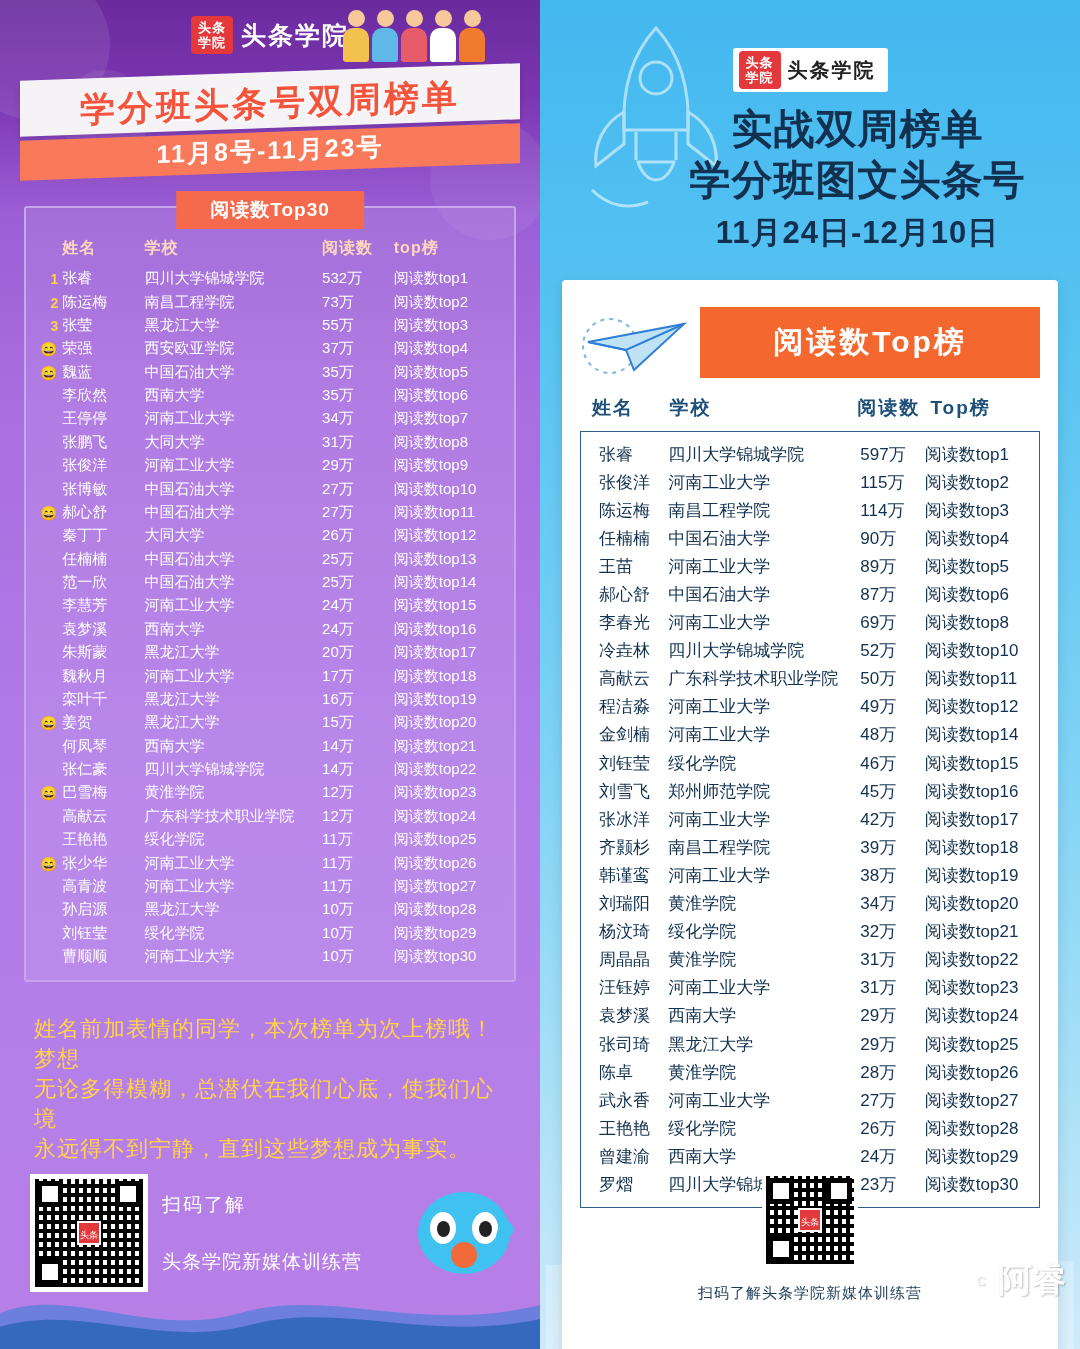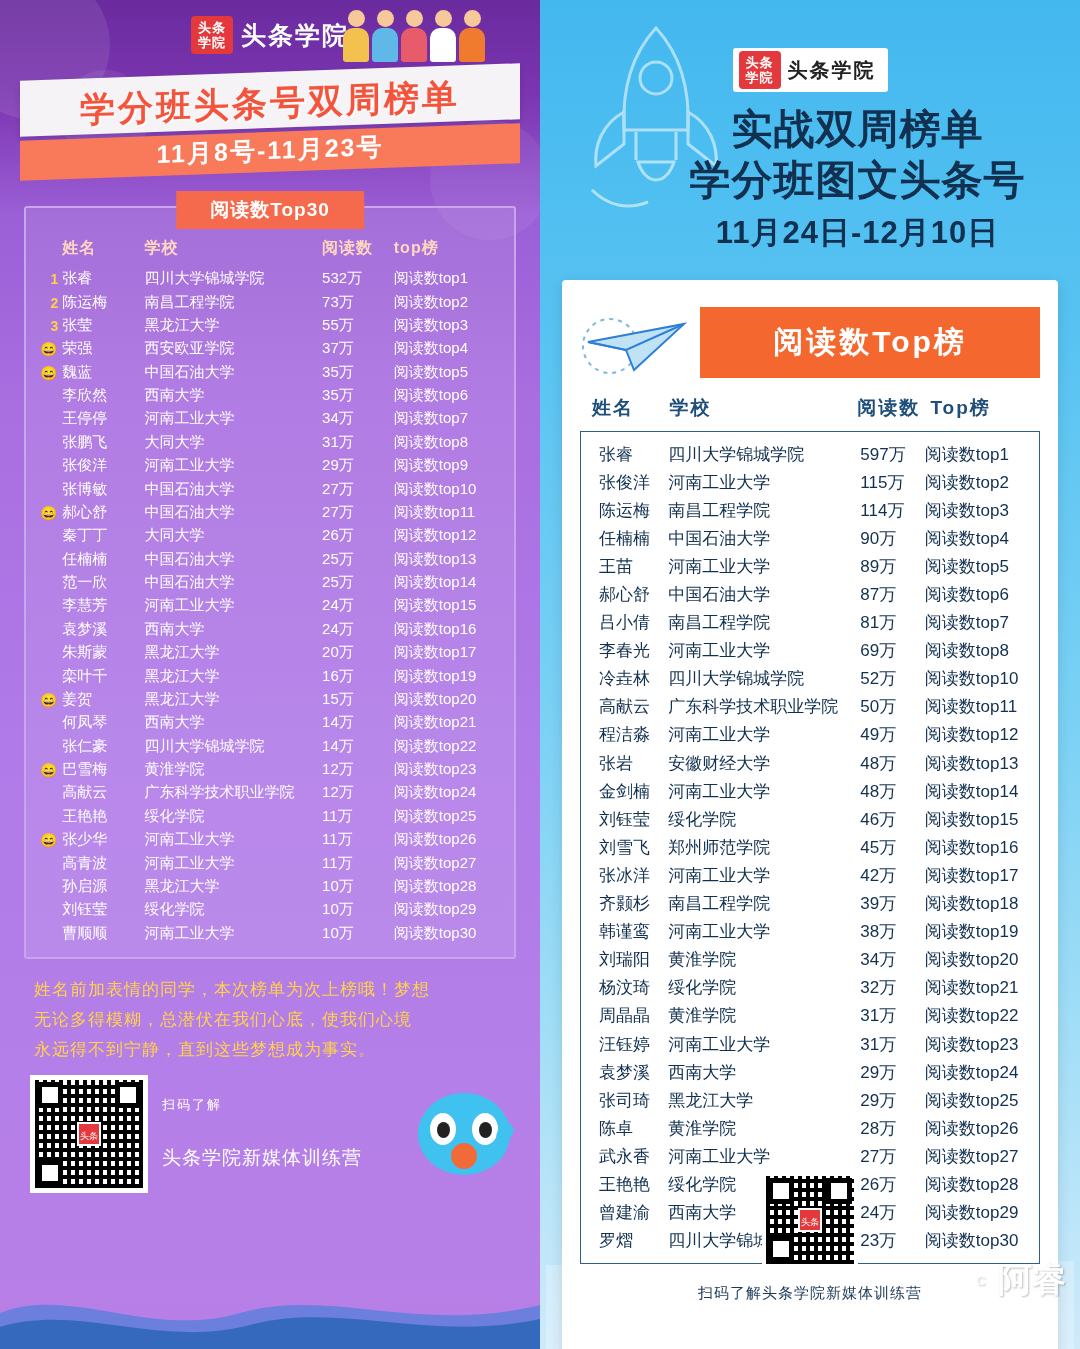--- a/index.html
+++ b/index.html
@@ -155,23 +155,23 @@
   }
   .lp-col-rank { width: 30px; text-align: right; padding-right: 4px !important; }
   .lp-col-name { width: 92px; text-align: left; }
   .lp-col-school { width: 185px; text-align: left; }
   .lp-col-reads { width: 80px; text-align: left; }
   .lp-col-top { width: 120px; text-align: left; color: #fff; }
   .rank-num { color: #ffd04a; font-weight: bold; font-size: 14px; }
   .rank-emoji { font-size: 14px; }
   .lp-note {
     position: relative;
-    margin: 16px 34px 0 34px;
+    margin: 32px 34px 0 34px;
     color: #ffd24a;
-    font-size: 17px;
+    font-size: 22px;
     line-height: 30px;
     letter-spacing: 1px;
     z-index: 3;
     font-family: "Liberation Serif", serif;
   }
   .lp-bottom {
     position: relative;
     margin-top: 10px;
     display: flex;
     align-items: center;
@@ -212,21 +212,21 @@
     font-size: 9px;
     line-height: 24px;
     text-align: center;
     border: 2px solid #fff;
   }
   .qr-caption {
     margin-left: 14px;
     color: #fff;
     font-family: "Liberation Serif", serif;
   }
-  .qr-caption .l1 { font-size: 13px; letter-spacing: 2px; margin-bottom: 2px; }
+  .qr-caption .l1 { font-size: 19px; letter-spacing: 2px; margin-bottom: 2px; }
   .qr-caption .l2 { font-size: 19px; letter-spacing: 1px; margin-top: 31px; }
   .emoji-face {
     margin-left: auto;
     width: 92px; height: 82px;
     background: #3fc2ef;
     border-radius: 50%;
     position: relative;
   }
   .ef-eye {
     position: absolute;
@@ -595,20 +595,27 @@
             </tr>
             <tr>
               <td class="lp-col-rank"><span class=""></span></td>
               <td class="lp-col-name">朱斯蒙</td>
               <td class="lp-col-school">黑龙江大学</td>
               <td class="lp-col-reads">20万</td>
               <td class="lp-col-top">阅读数top17</td>
             </tr>
             <tr>
               <td class="lp-col-rank"><span class=""></span></td>
+              <td class="lp-col-name">魏秋月</td>
+              <td class="lp-col-school">河南工业大学</td>
+              <td class="lp-col-reads">17万</td>
+              <td class="lp-col-top">阅读数top18</td>
+            </tr>
+            <tr>
+              <td class="lp-col-rank"><span class=""></span></td>
               <td class="lp-col-name">栾叶千</td>
               <td class="lp-col-school">黑龙江大学</td>
               <td class="lp-col-reads">16万</td>
               <td class="lp-col-top">阅读数top19</td>
             </tr>
             <tr>
               <td class="lp-col-rank"><span class="rank-emoji">😄</span></td>
               <td class="lp-col-name">姜贺</td>
               <td class="lp-col-school">黑龙江大学</td>
               <td class="lp-col-reads">15万</td>
@@ -807,26 +814,20 @@
                 <td class="rp-c-reads">89万</td>
                 <td class="rp-c-top">阅读数top5</td>
               </tr>
               <tr>
                 <td class="rp-c-name">郝心舒</td>
                 <td class="rp-c-school">中国石油大学</td>
                 <td class="rp-c-reads">87万</td>
                 <td class="rp-c-top">阅读数top6</td>
               </tr>
               <tr>
-                <td class="rp-c-name">吕小倩</td>
-                <td class="rp-c-school">南昌工程学院</td>
-                <td class="rp-c-reads">81万</td>
-                <td class="rp-c-top">阅读数top7</td>
-              </tr>
-              <tr>
                 <td class="rp-c-name">李春光</td>
                 <td class="rp-c-school">河南工业大学</td>
                 <td class="rp-c-reads">69万</td>
                 <td class="rp-c-top">阅读数top8</td>
               </tr>
               <tr>
                 <td class="rp-c-name">冷垚林</td>
                 <td class="rp-c-school">四川大学锦城学院</td>
                 <td class="rp-c-reads">52万</td>
                 <td class="rp-c-top">阅读数top10</td>
@@ -835,26 +836,20 @@
                 <td class="rp-c-name">高献云</td>
                 <td class="rp-c-school">广东科学技术职业学院</td>
                 <td class="rp-c-reads">50万</td>
                 <td class="rp-c-top">阅读数top11</td>
               </tr>
               <tr>
                 <td class="rp-c-name">程洁淼</td>
                 <td class="rp-c-school">河南工业大学</td>
                 <td class="rp-c-reads">49万</td>
                 <td class="rp-c-top">阅读数top12</td>
-              </tr>
-              <tr>
-                <td class="rp-c-name">张岩</td>
-                <td class="rp-c-school">安徽财经大学</td>
-                <td class="rp-c-reads">48万</td>
-                <td class="rp-c-top">阅读数top13</td>
               </tr>
               <tr>
                 <td class="rp-c-name">金剑楠</td>
                 <td class="rp-c-school">河南工业大学</td>
                 <td class="rp-c-reads">48万</td>
                 <td class="rp-c-top">阅读数top14</td>
               </tr>
               <tr>
                 <td class="rp-c-name">刘钰莹</td>
                 <td class="rp-c-school">绥化学院</td>

